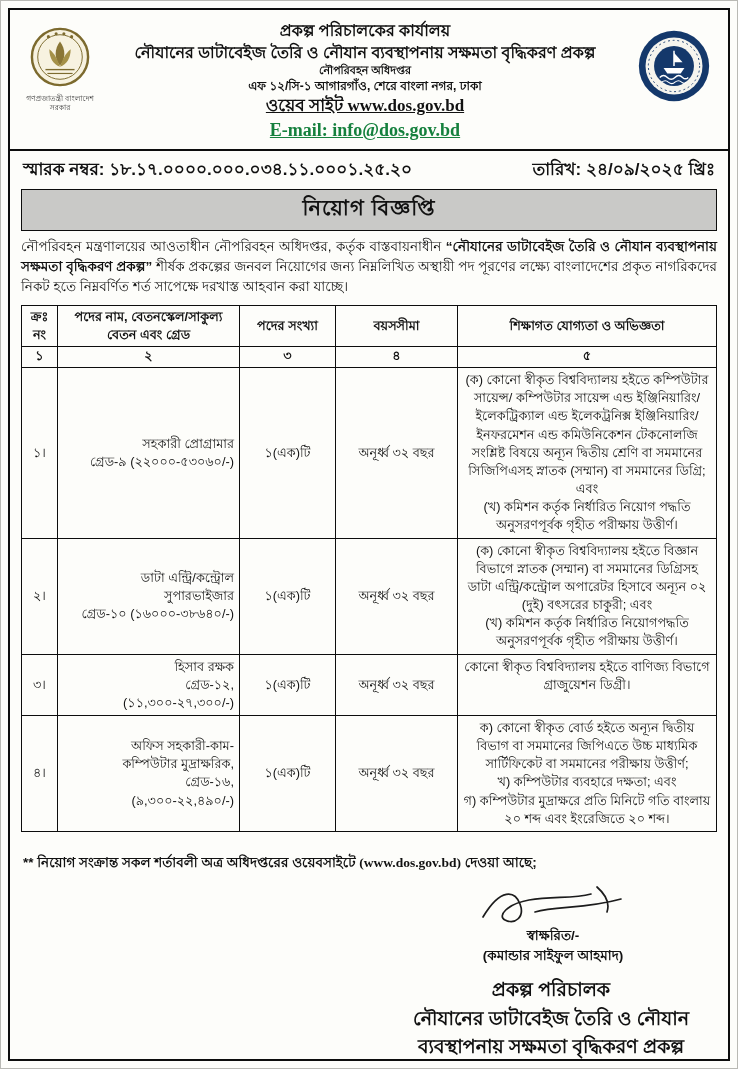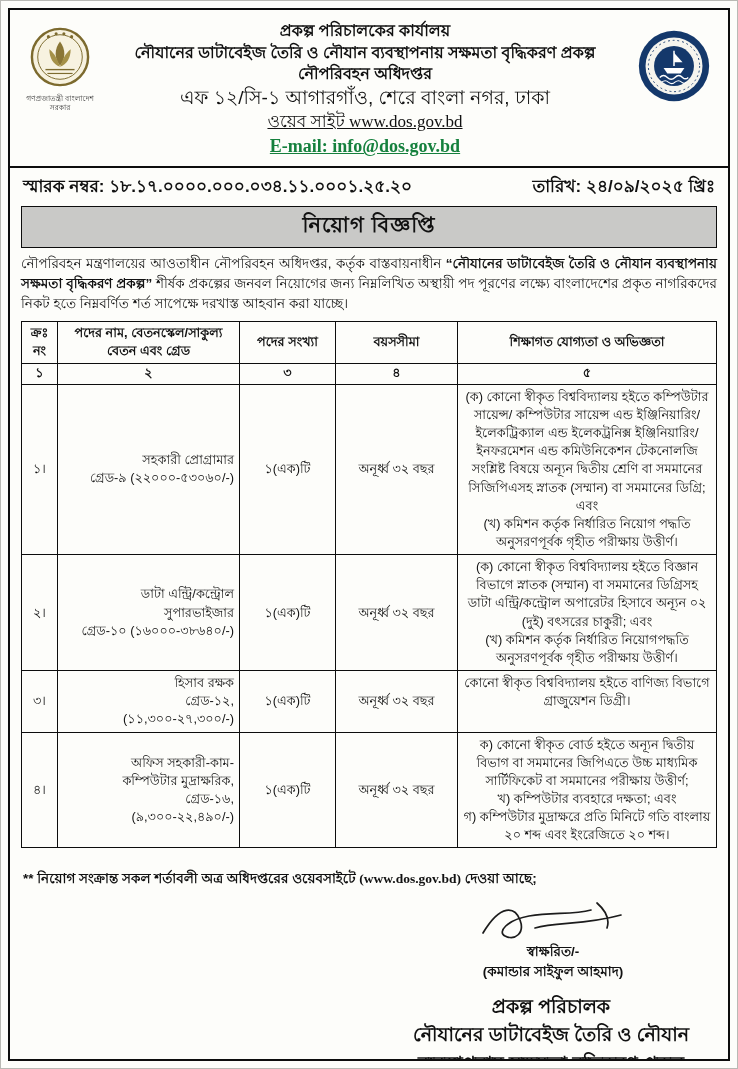--- a/index.html
+++ b/index.html
@@ -38,24 +38,24 @@
   .logo.right { width: 86px; padding-top: 10px; }
   .emblem-caption {
     font-size: 7.5px;
     line-height: 1.25;
     color: #333;
     margin-top: 2px;
     white-space: pre-line;
   }
   .head-text { flex: 1 1 auto; text-align: center; padding-top: 2px; }
   .head-text .h1 { font-size: 16px; font-weight: bold; line-height: 1.35; }
-  .head-text .h2 { font-size: 16px; font-weight: bold; line-height: 1.35; }
-  .head-text .h3 { font-size: 19px; font-weight: normal; line-height: 1.4; }
+  .head-text .h2 { font-size: 11px; font-weight: bold; line-height: 1.35; }
+  .head-text .h3 { font-size: 12px; font-weight: bold; line-height: 1.4; }
   .head-text .h-web {
-    font-size: 17px; font-weight: normal; line-height: 1.35;
+    font-size: 17px; font-weight: bold; line-height: 1.35;
     font-family: "Liberation Serif", "DejaVu Serif", serif;
     text-decoration: underline;
   }
   .head-text .h-mail {
     font-size: 18px; font-weight: bold; line-height: 1.4;
     font-family: "Liberation Serif", "DejaVu Serif", serif;
     text-decoration: underline;
     color: #15803d;
   }
 

